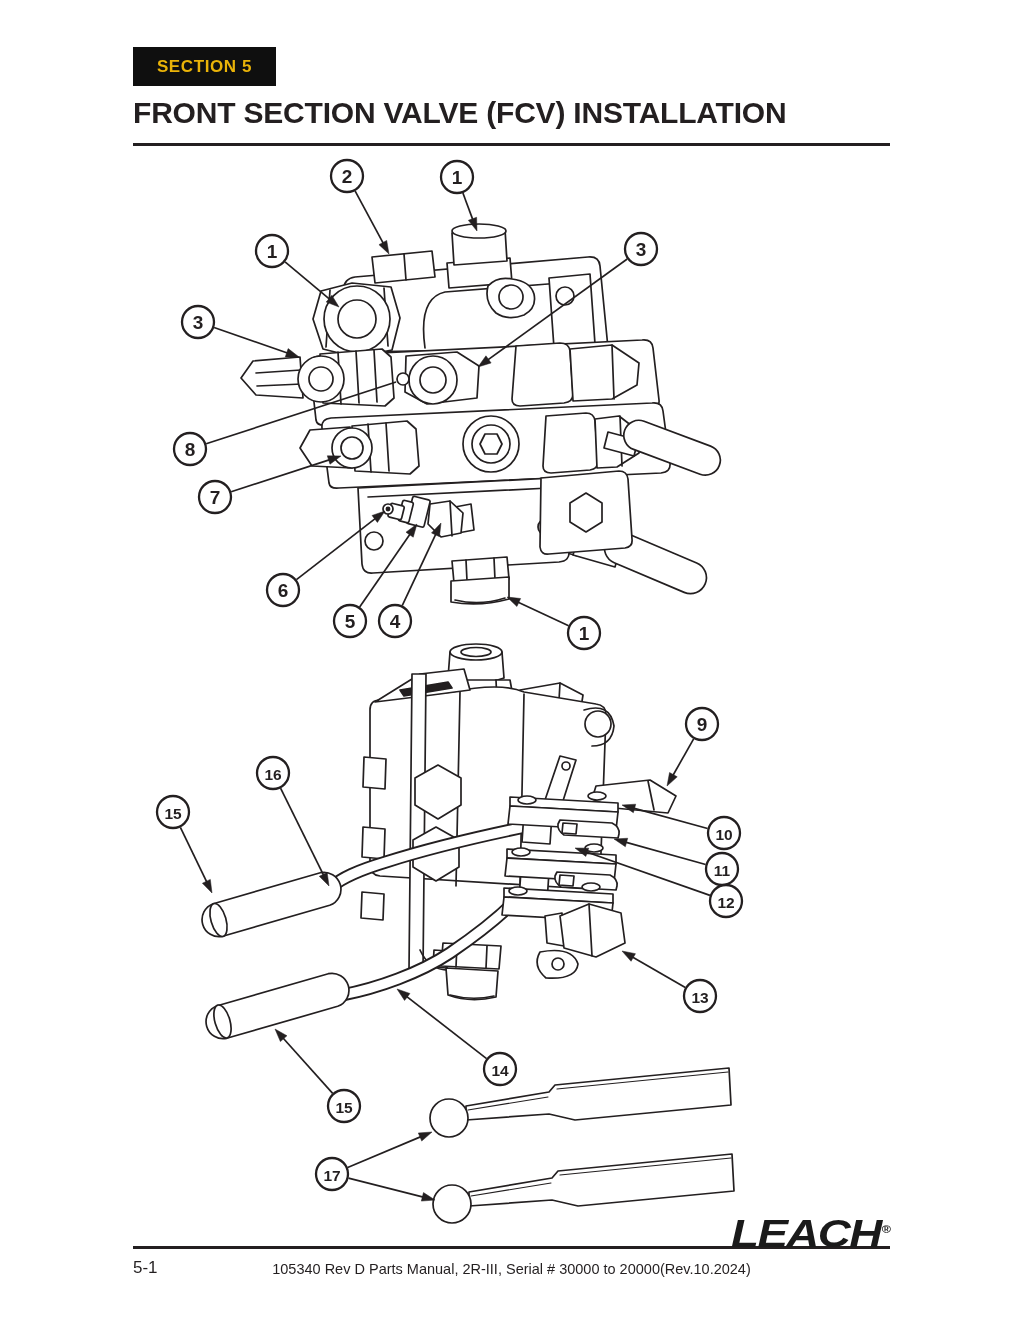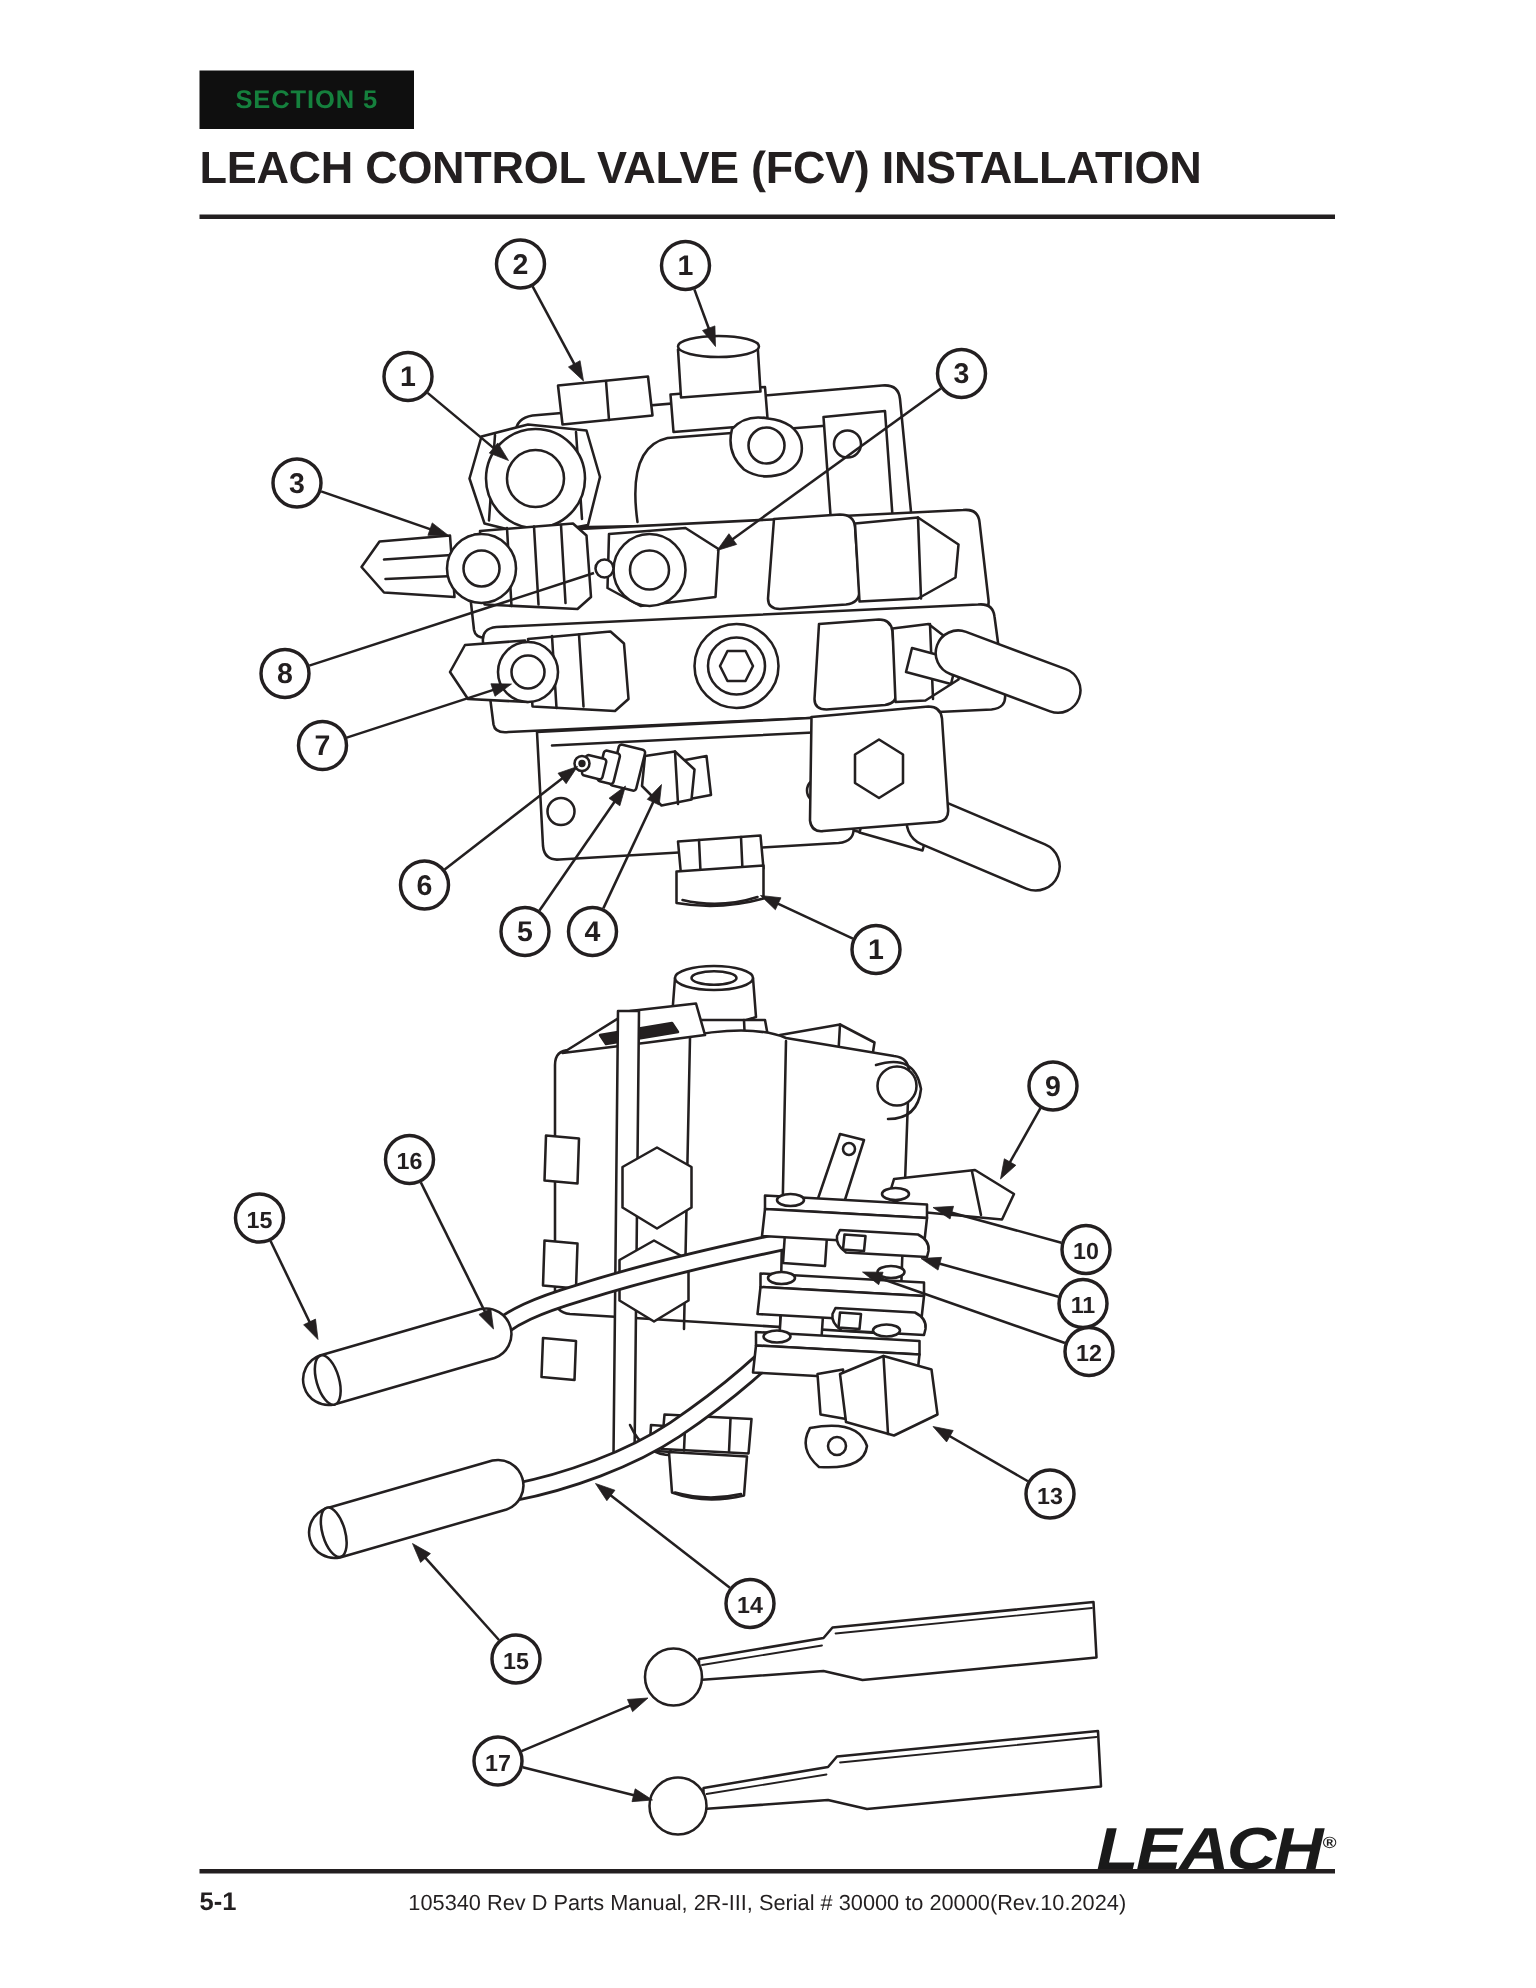--- a/index.html
+++ b/index.html
@@ -2,21 +2,21 @@
 <html><head>
 <meta charset="utf-8">
 <style>
   html,body{margin:0;padding:0;}
   body{
     width:1024px;height:1325px;position:relative;background:#ffffff;
     font-family:"Liberation Sans", sans-serif;color:#231f20;overflow:hidden;
   }
   .section-badge{
     position:absolute;left:133px;top:47px;width:143px;height:39px;background:#0f0f0f;
-    color:#15803d;display:flex;align-items:center;justify-content:center;
+    color:#eab308;display:flex;align-items:center;justify-content:center;
     font-weight:bold;font-size:17px;letter-spacing:.6px;
   }
   .page-title{
     position:absolute;left:133px;top:96px;font-size:30px;font-weight:bold;
     letter-spacing:-0.2px;white-space:nowrap;color:#231f20;
   }
   .title-rule{position:absolute;left:133px;top:143px;width:757px;height:3px;background:#231f20;}
   svg.figure{position:absolute;left:0;top:0;}
   .art path,.art rect,.art polygon,.art circle,.art ellipse,.art line{
     stroke:#231f20;stroke-width:1.7;fill:#ffffff;stroke-linejoin:round;stroke-linecap:round;
@@ -24,36 +24,36 @@
   .art .ln{fill:none;}
   .art .thin{stroke-width:1.2;fill:none;}
   .art .dark{fill:#231f20;}
   .art .tube-o{fill:none;stroke-width:13px;}
   .art .tube-i{fill:none;stroke:#ffffff;stroke-width:9.2px;}
   #callouts line{stroke:#231f20;stroke-width:1.7;}
   #callouts polygon{fill:#231f20;stroke:#231f20;stroke-width:0.5;}
   #callouts circle{fill:#ffffff;stroke:#231f20;stroke-width:2.3;}
   #callouts text{font-family:"Liberation Sans", sans-serif;font-weight:bold;fill:#231f20;}
   .footer-rule{position:absolute;left:133px;top:1246px;width:757px;height:3px;background:#231f20;}
-  .page-num{position:absolute;left:133px;top:1258px;font-weight:bold;font-size:17px;}
+  .page-num{position:absolute;left:133px;top:1258px;font-weight:normal;font-size:17px;}
   .manual-info{position:absolute;left:133px;top:1261px;width:757px;text-align:center;font-size:14.5px;}
   .brand-logo{
     position:absolute;left:731px;top:1206px;font-size:44px;font-weight:bold;font-style:italic;
     letter-spacing:-1.5px;transform:scale(1.04,.9);transform-origin:left bottom;color:#1a1a1a;
     white-space:nowrap;
   }
   .brand-logo .reg{font-size:12px;vertical-align:super;font-style:normal;letter-spacing:0;margin-left:1px;}
 </style>
 </head>
 <body>
 
 <div class="section-badge">
   <span>SECTION 5</span>
 </div>
-<div class="page-title">LEACH CONTROL VALVE (FCV) INSTALLATION</div>
+<div class="page-title">FRONT SECTION VALVE (FCV) INSTALLATION</div>
 <div class="title-rule"></div>
 
 <svg class="figure" width="1024" height="1325" viewBox="0 0 1024 1325" xmlns="http://www.w3.org/2000/svg">
 
   <g class="art">
 
     <path d="M 350,352 L 344,290 Q 343,279 355,277 L 588,257 Q 599,256 600,266 L 608,348 Z"></path>
     <path class="ln" d="M 425,348 Q 418,298 445,292 L 548,284 Q 563,283 565,297 L 570,346"></path>
 
     <path d="M 372,257 L 432,251 L 435,277 L 375,283 Z"></path>

